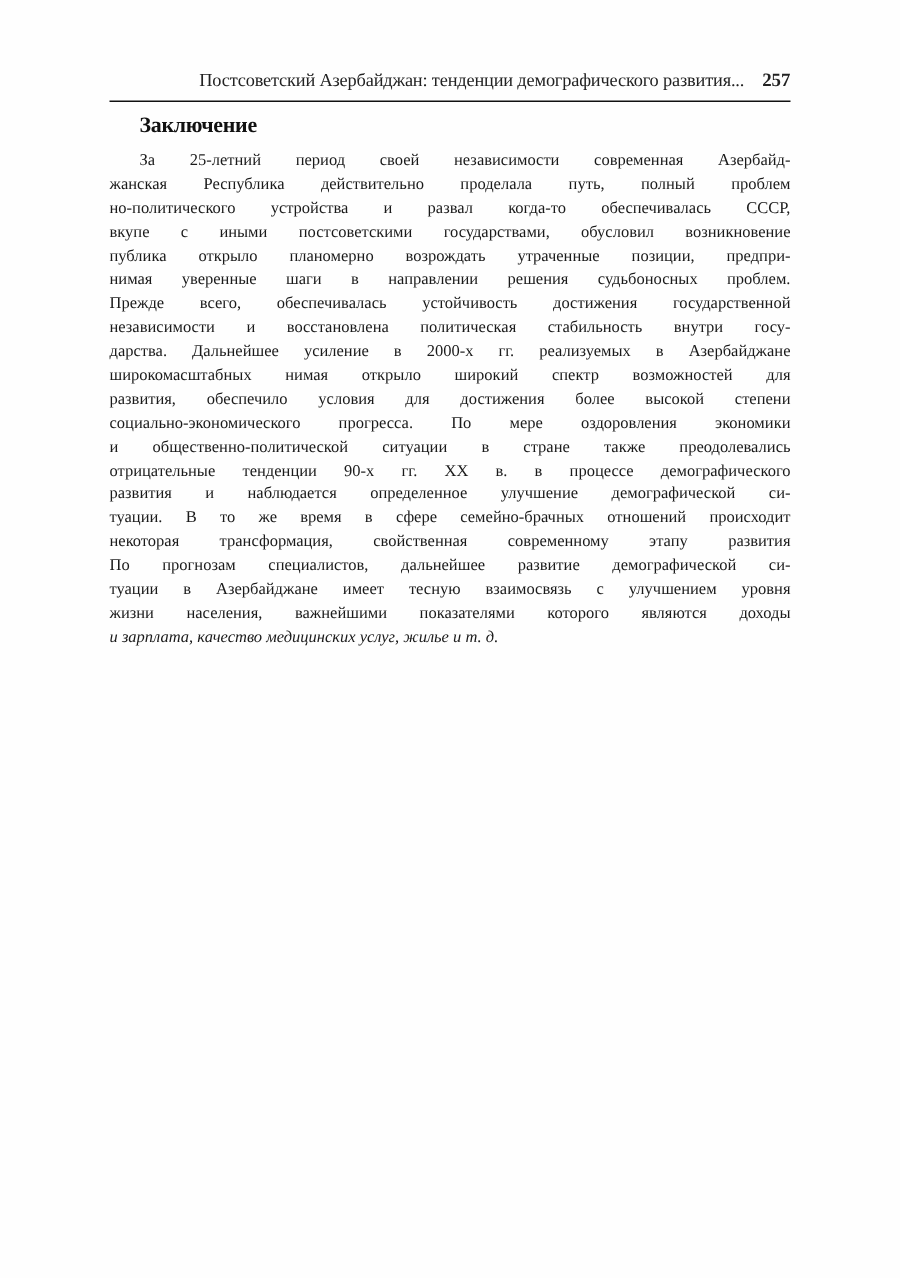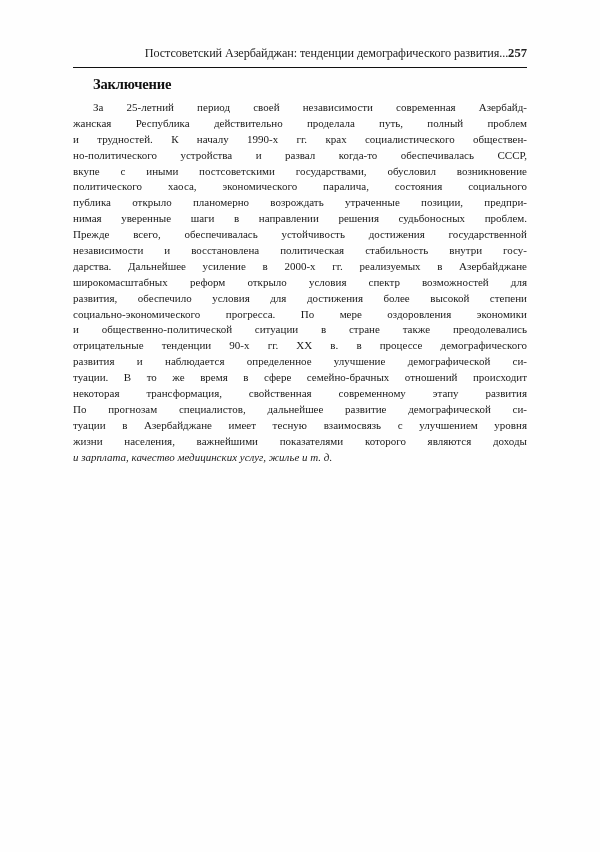--- a/index.html
+++ b/index.html
@@ -4,21 +4,21 @@
   <style>
     html, body { margin: 0; padding: 0; background: #ffffff; }
     body { width: 600px; height: 852px; position: relative; overflow: hidden; }
     .page { position: absolute; left: 0; top: 0; width: 600px; height: 852px; background: #fefefe; }
     .running-head {
       position: absolute; left: 73px; width: 454px; top: 46px; height: 18px;
       font-family: "Liberation Serif", serif; font-size: 12.2px; color: #222;
       text-align: right; white-space: nowrap;
     }
     .running-head .title { letter-spacing: -0.1px; }
-    .running-head .pnum { font-weight: bold; margin-left: 0; font-size: 12.6px; }
+    .running-head .pnum { font-weight: bold; margin-left: 12px; font-size: 12.6px; }
     .rule { position: absolute; left: 73px; width: 454px; top: 67px; height: 1.3px; background: #111; }
     .heading {
       position: absolute; left: 93px; top: 76px;
       font-family: "Liberation Serif", serif; font-weight: bold; font-size: 14.6px; color: #111;
       letter-spacing: -0.2px;
     }
     .body-text {
       position: absolute; left: 73px; width: 454px; top: 100px;
       font-family: "Liberation Serif", serif; font-size: 11px; color: #1a1a1a;
       line-height: 15.9px;
@@ -34,30 +34,28 @@
   <div class="running-head">
     <span class="title">Постсоветский Азербайджан: тенденции демографического развития...</span><span class="pnum">257</span>
   </div>
   <div class="rule"></div>
 
   <div class="heading">Заключение</div>
 
   <div class="body-text">
     <span class="line first">За 25-летний период своей независимости современная Азербайд-</span>
     <span class="line">жанская Республика действительно проделала путь, полный проблем</span>
-    <span class="line">и трудностей. К началу 1990-х гг. крах социалистического обществен-</span>
     <span class="line">но-политического устройства и развал когда-то обеспечивалась СССР,</span>
     <span class="line">вкупе с иными постсоветскими государствами, обусловил возникновение</span>
-    <span class="line">политического хаоса, экономического паралича, состояния социального</span>
     <span class="line">публика открыло планомерно возрождать утраченные позиции, предпри-</span>
     <span class="line">нимая уверенные шаги в направлении решения судьбоносных проблем.</span>
     <span class="line">Прежде всего, обеспечивалась устойчивость достижения государственной</span>
     <span class="line">независимости и восстановлена политическая стабильность внутри госу-</span>
     <span class="line">дарства. Дальнейшее усиление в 2000-х гг. реализуемых в Азербайджане</span>
-    <span class="line">широкомасштабных реформ открыло условия спектр возможностей для</span>
+    <span class="line">широкомасштабных нимая открыло широкий спектр возможностей для</span>
     <span class="line">развития, обеспечило условия для достижения более высокой степени</span>
     <span class="line">социально-экономического прогресса. По мере оздоровления экономики</span>
     <span class="line">и общественно-политической ситуации в стране также преодолевались</span>
     <span class="line">отрицательные тенденции 90-х гг. XX в. в процессе демографического</span>
     <span class="line">развития и наблюдается определенное улучшение демографической си-</span>
     <span class="line">туации. В то же время в сфере семейно-брачных отношений происходит</span>
     <span class="line">некоторая трансформация, свойственная современному этапу развития</span>
     <span class="line">По прогнозам специалистов, дальнейшее развитие демографической си-</span>
     <span class="line">туации в Азербайджане имеет тесную взаимосвязь с улучшением уровня</span>
     <span class="line">жизни населения, важнейшими показателями которого являются доходы</span>

